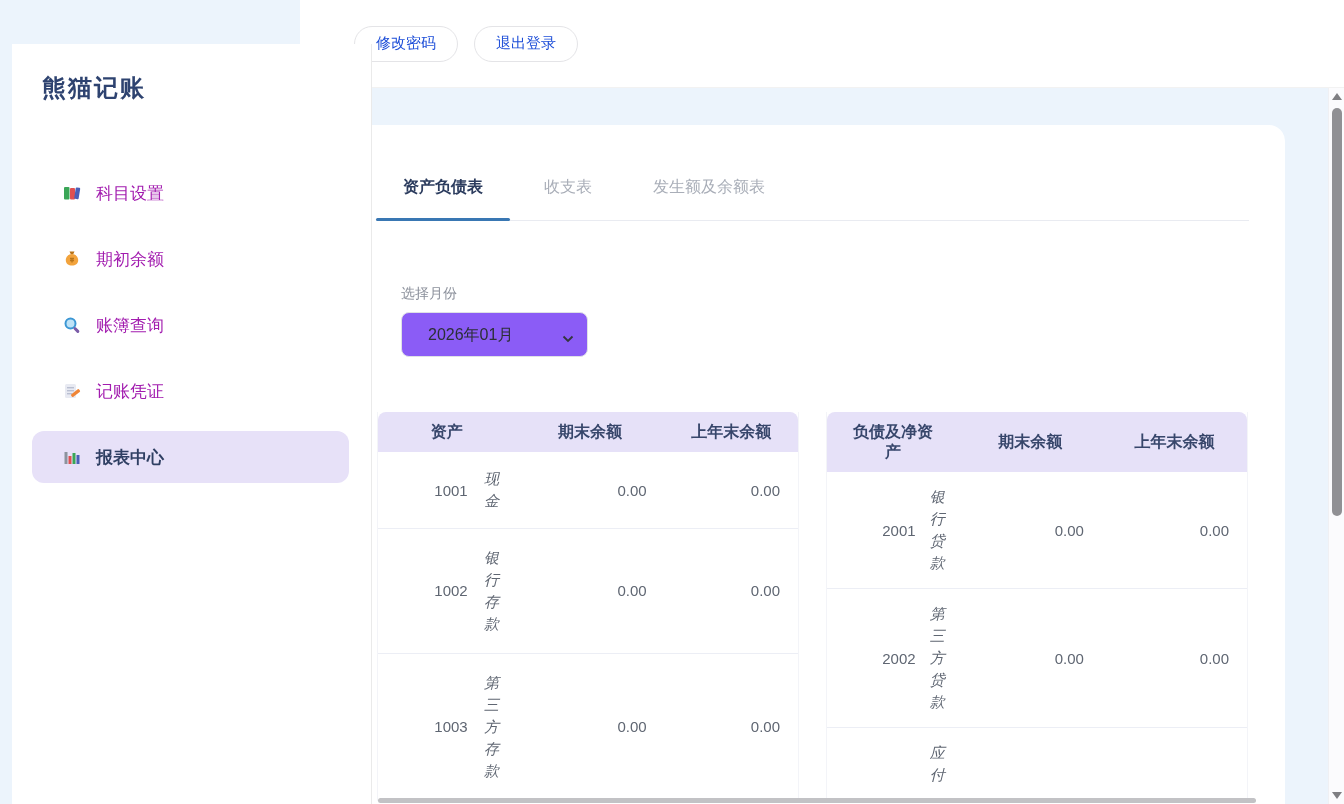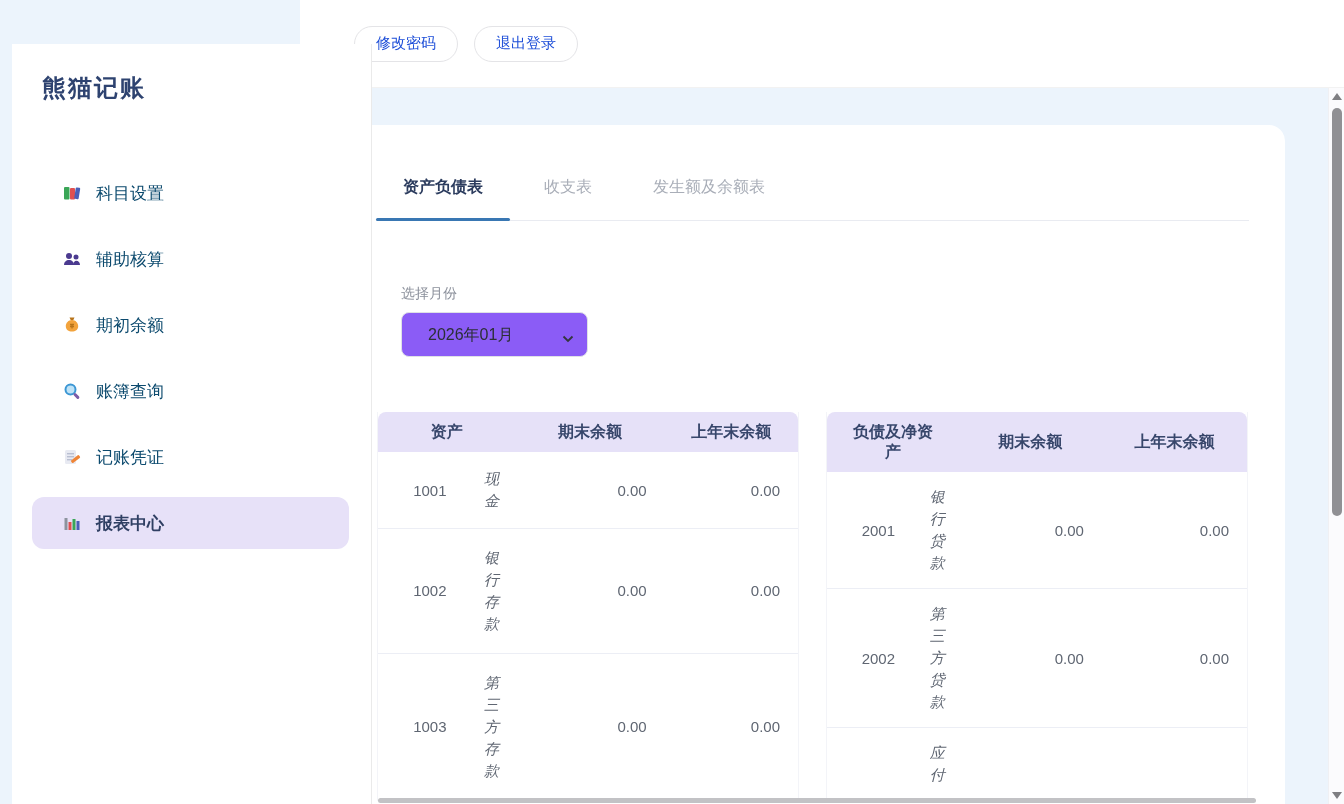--- a/index.html
+++ b/index.html
@@ -8,21 +8,21 @@
 
   
   .sidebar { position: fixed; left: 12px; top: 0; width: 360px; height: 804px;
              background: #ffffff; border-right: 1px solid #eaeaea; z-index: 5; margin-top: 44px; }
   .app-title { margin: 28px 0 0 30px; font-size: 24px; font-weight: bold;
                color: #2e4370; letter-spacing: 2px; }
   .nav { margin-top: 63px; }
   .nav-item { height: 52px; margin: 0 22px 14px 20px; padding-left: 30px;
               display: flex; align-items: center; border-radius: 12px; cursor: pointer; }
   .nav-item .icon { width: 20px; height: 20px; margin-right: 14px; flex: 0 0 20px; }
-  .nav-item .nav-label { font-size: 17px; color: #0c4a6e; }
+  .nav-item .nav-label { font-size: 17px; color: #a21caf; }
   .nav-item.active { background: #e7e1f8; }
   .nav-item.active .nav-label { color: #2f3f63; font-weight: bold; }
 
   
   .topbar { position: fixed; left: 300px; top: 0; width: 1044px; height: 88px;
             background: #ffffff; border-bottom: 1px solid #f2f2f2;
             display: flex; align-items: center; padding: 0 38px; z-index: 4; }
   .greeting { flex: 1; font-size: 19px; font-weight: bold; color: #5c6066; }
   .pill-btn { height: 36px; padding: 0 21px; margin-left: 16px; background: #fff;
               border: 1px solid #e4e4e7; border-radius: 18px; font-size: 15px;
@@ -56,21 +56,21 @@
   .tables { display: flex; gap: 27px; margin: 55px 36px 0 37px; }
   .rpt-table { width: 422px; border-collapse: separate; border-spacing: 0;
                border-left: 1px solid #f3f4f8; border-right: 1px solid #f3f4f8; }
   .rpt-table th { background: #e6e1f8; color: #37466b; font-size: 16px; font-weight: bold;
                   padding: 10px 4px; line-height: 20px; text-align: center; }
   .rpt-table th:first-child { border-top-left-radius: 8px; }
   .rpt-table th:last-child  { border-top-right-radius: 8px; }
   .th-wrap { display: inline-block; width: 80px; }
   .rpt-table td { border-bottom: 1px solid #eceef5; color: #5f6672; font-size: 15px;
                   vertical-align: middle; }
-  td.code-cell  { padding-left: 14px; text-align: center; width: 90px; }
+  td.code-cell  { padding-left: 14px; text-align: right; width: 90px; }
   td.name-cell  { text-align: center; padding: 14px 0; }
   td.name-cell .vname { display: inline-block; width: 16px; word-break: break-all;
                         line-height: 22px; font-style: italic; }
   td.value-cell { text-align: right; padding-right: 18px; }
 
   
   .vscrollbar { position: fixed; right: 0; top: 88px; width: 16px; height: 716px;
                 background: #fbfbfd; border-left: 1px solid #f0f0f3; z-index: 10; }
   .scroll-up-arrow { position: absolute; top: 5px; left: 3px; width: 0; height: 0;
                 border-left: 5px solid transparent; border-right: 5px solid transparent;
@@ -96,31 +96,20 @@
       <span class="icon">
         <svg width="20" height="20" viewBox="0 0 20 20">
           <rect x="2" y="4" width="5.5" height="12.5" rx="1" fill="#3aa657"></rect>
           <rect x="8" y="5" width="5" height="11.5" rx="1" fill="#e05050"></rect>
           <rect x="13" y="4.5" width="4.5" height="11.5" rx="1" fill="#4a5fb8" transform="rotate(9 15 10)"></rect>
         </svg>
       </span>
       <span class="nav-label">科目设置</span>
     </div>
 
-    <div class="nav-item">
-      <span class="icon">
-        <svg width="20" height="20" viewBox="0 0 20 20" fill="#4b3a8f">
-          <circle cx="7" cy="7" r="3"></circle>
-          <path d="M2 16c0-3 2.2-5 5-5s5 2 5 5z"></path>
-          <circle cx="14" cy="8" r="2.5"></circle>
-          <path d="M11 16c.3-2.6 1.6-4.3 3.2-4.3 2.2 0 3.8 1.8 3.8 4.3z"></path>
-        </svg>
-      </span>
-      <span class="nav-label">辅助核算</span>
-    </div>
 
     <div class="nav-item">
       <span class="icon">
         <svg width="20" height="20" viewBox="0 0 20 20">
           <path d="M7.5 2.5h5l-1.4 3h-2.2z" fill="#b8741a"></path>
           <path d="M10 5c3.6 0 6.2 3 6.2 6.3 0 3.6-2.8 5.2-6.2 5.2s-6.2-1.6-6.2-5.2C3.8 8 6.4 5 10 5z" fill="#f2a33c"></path>
           <path d="M8 9.5h4M8 11.5h4M10 9.5v4" stroke="#b8741a" stroke-width="1.3" fill="none"></path>
         </svg>
       </span>
       <span class="nav-label">期初余额</span>

